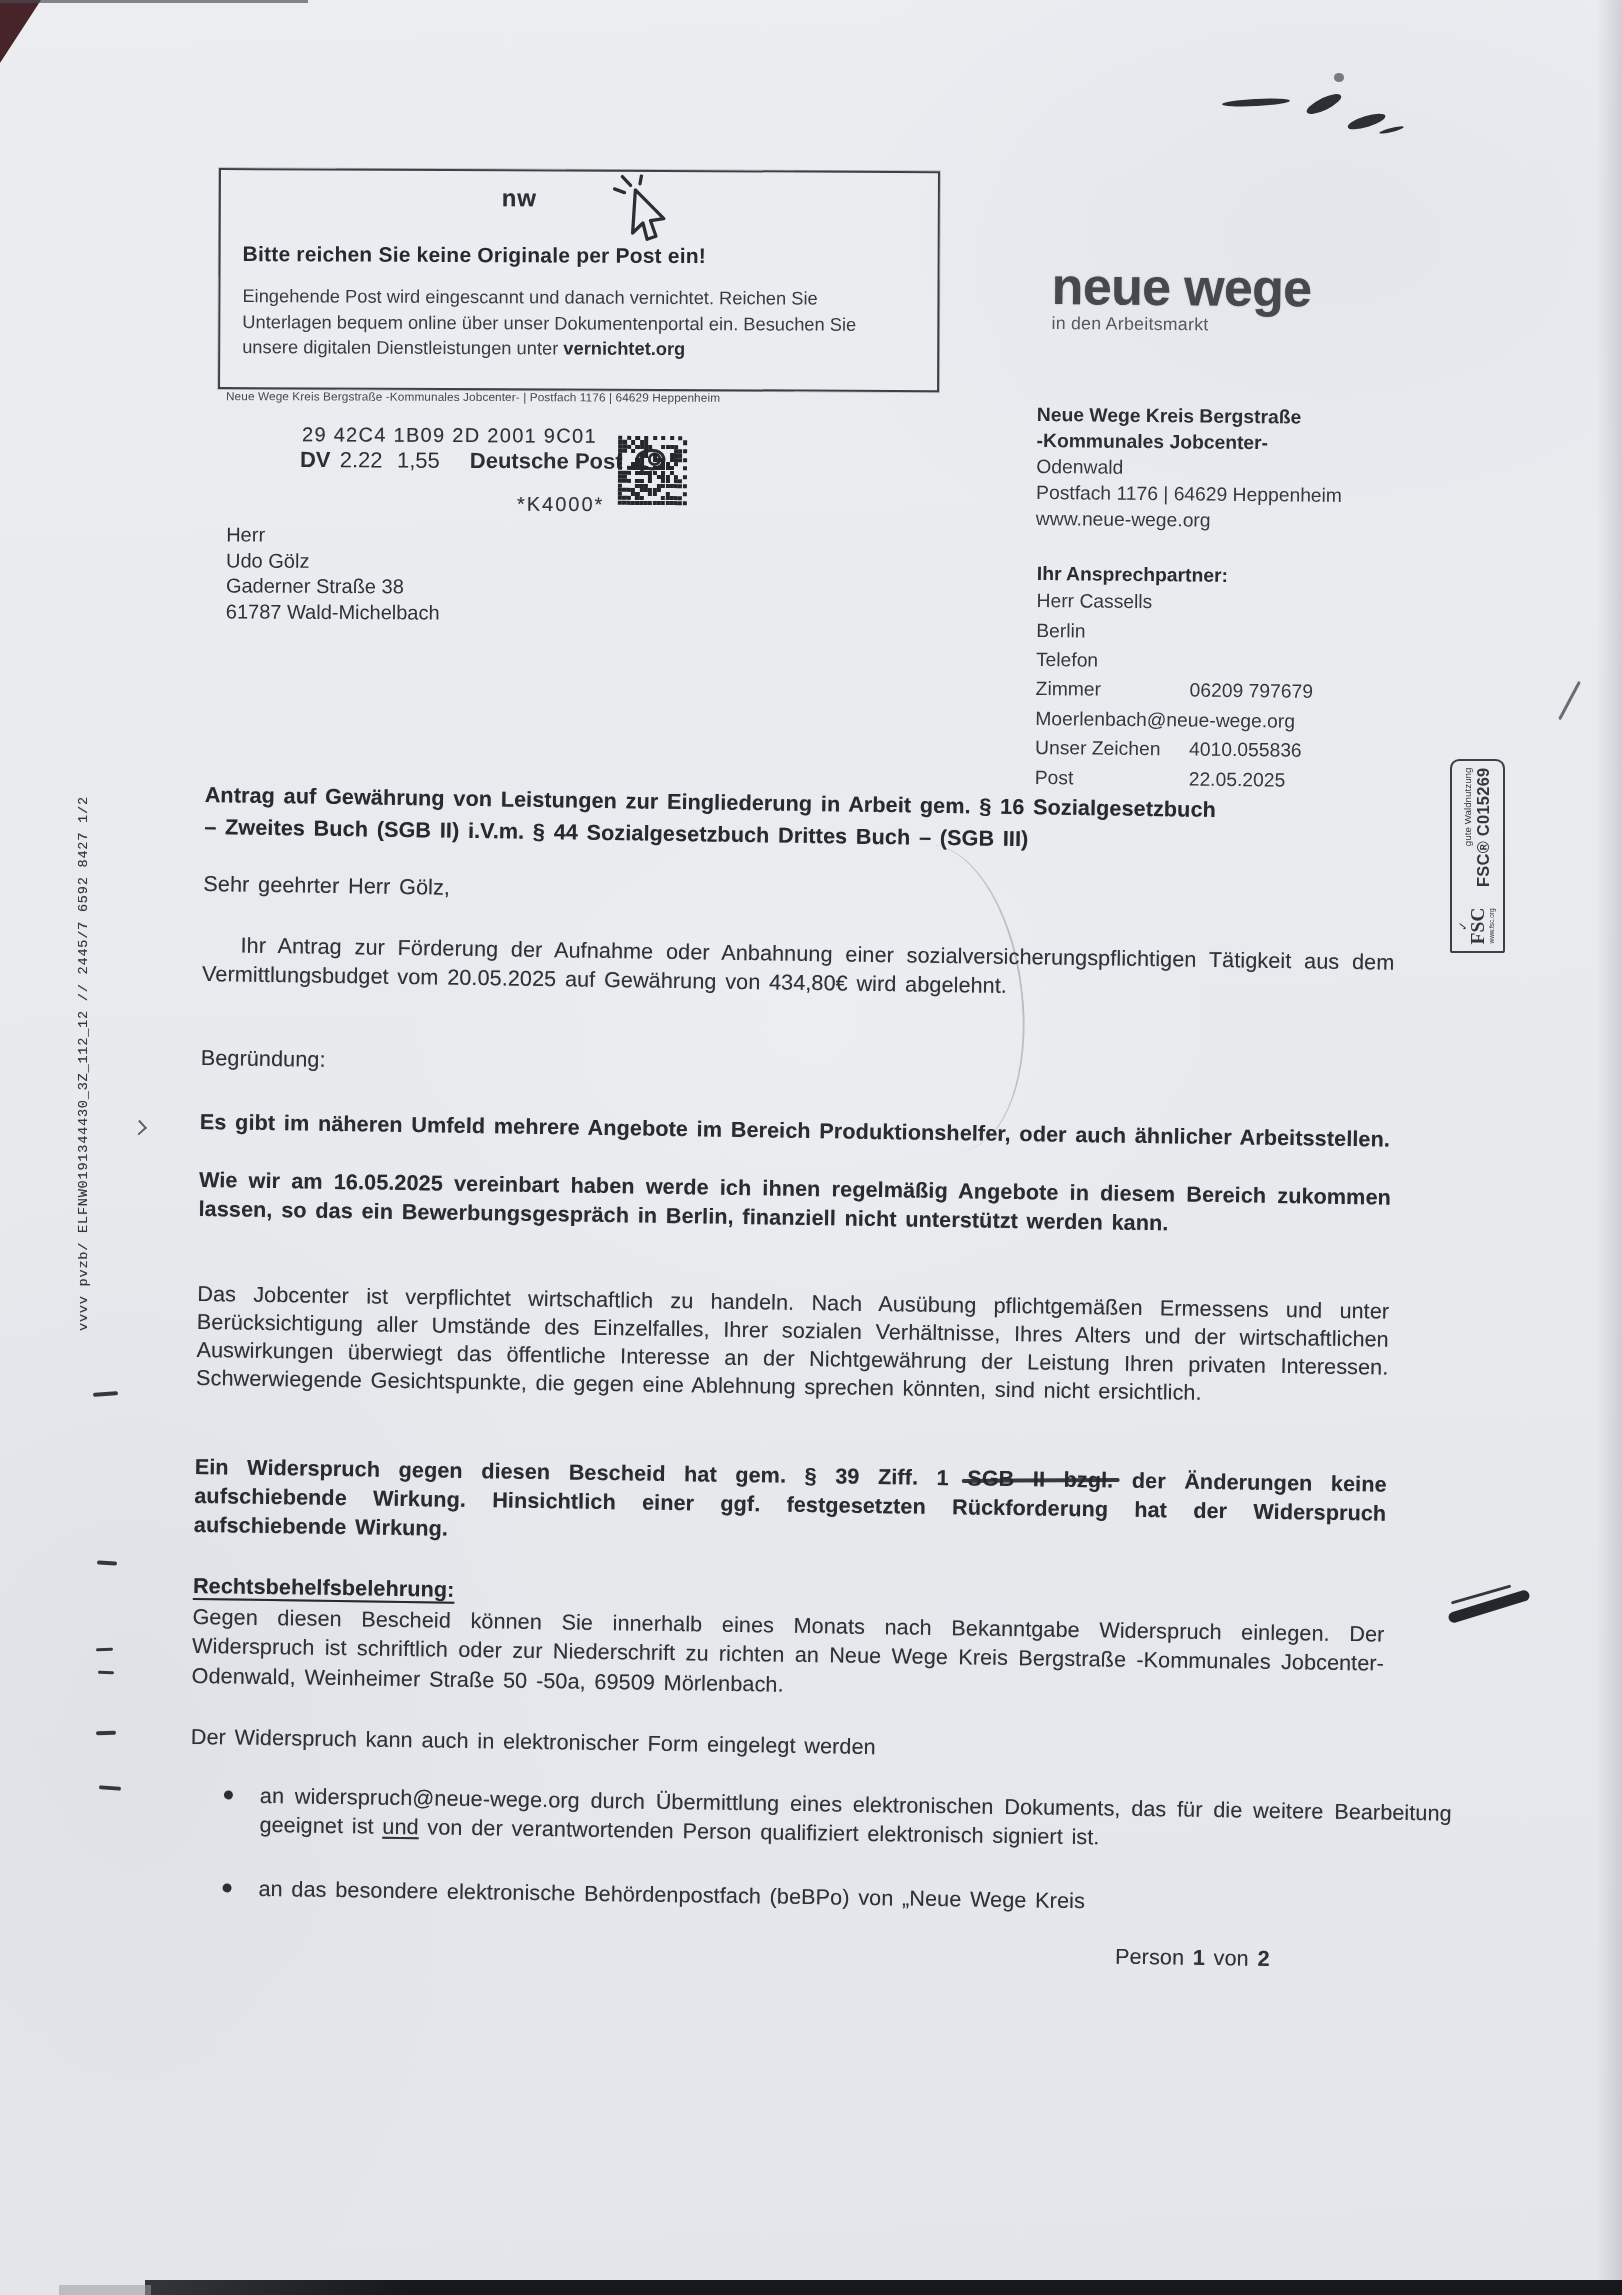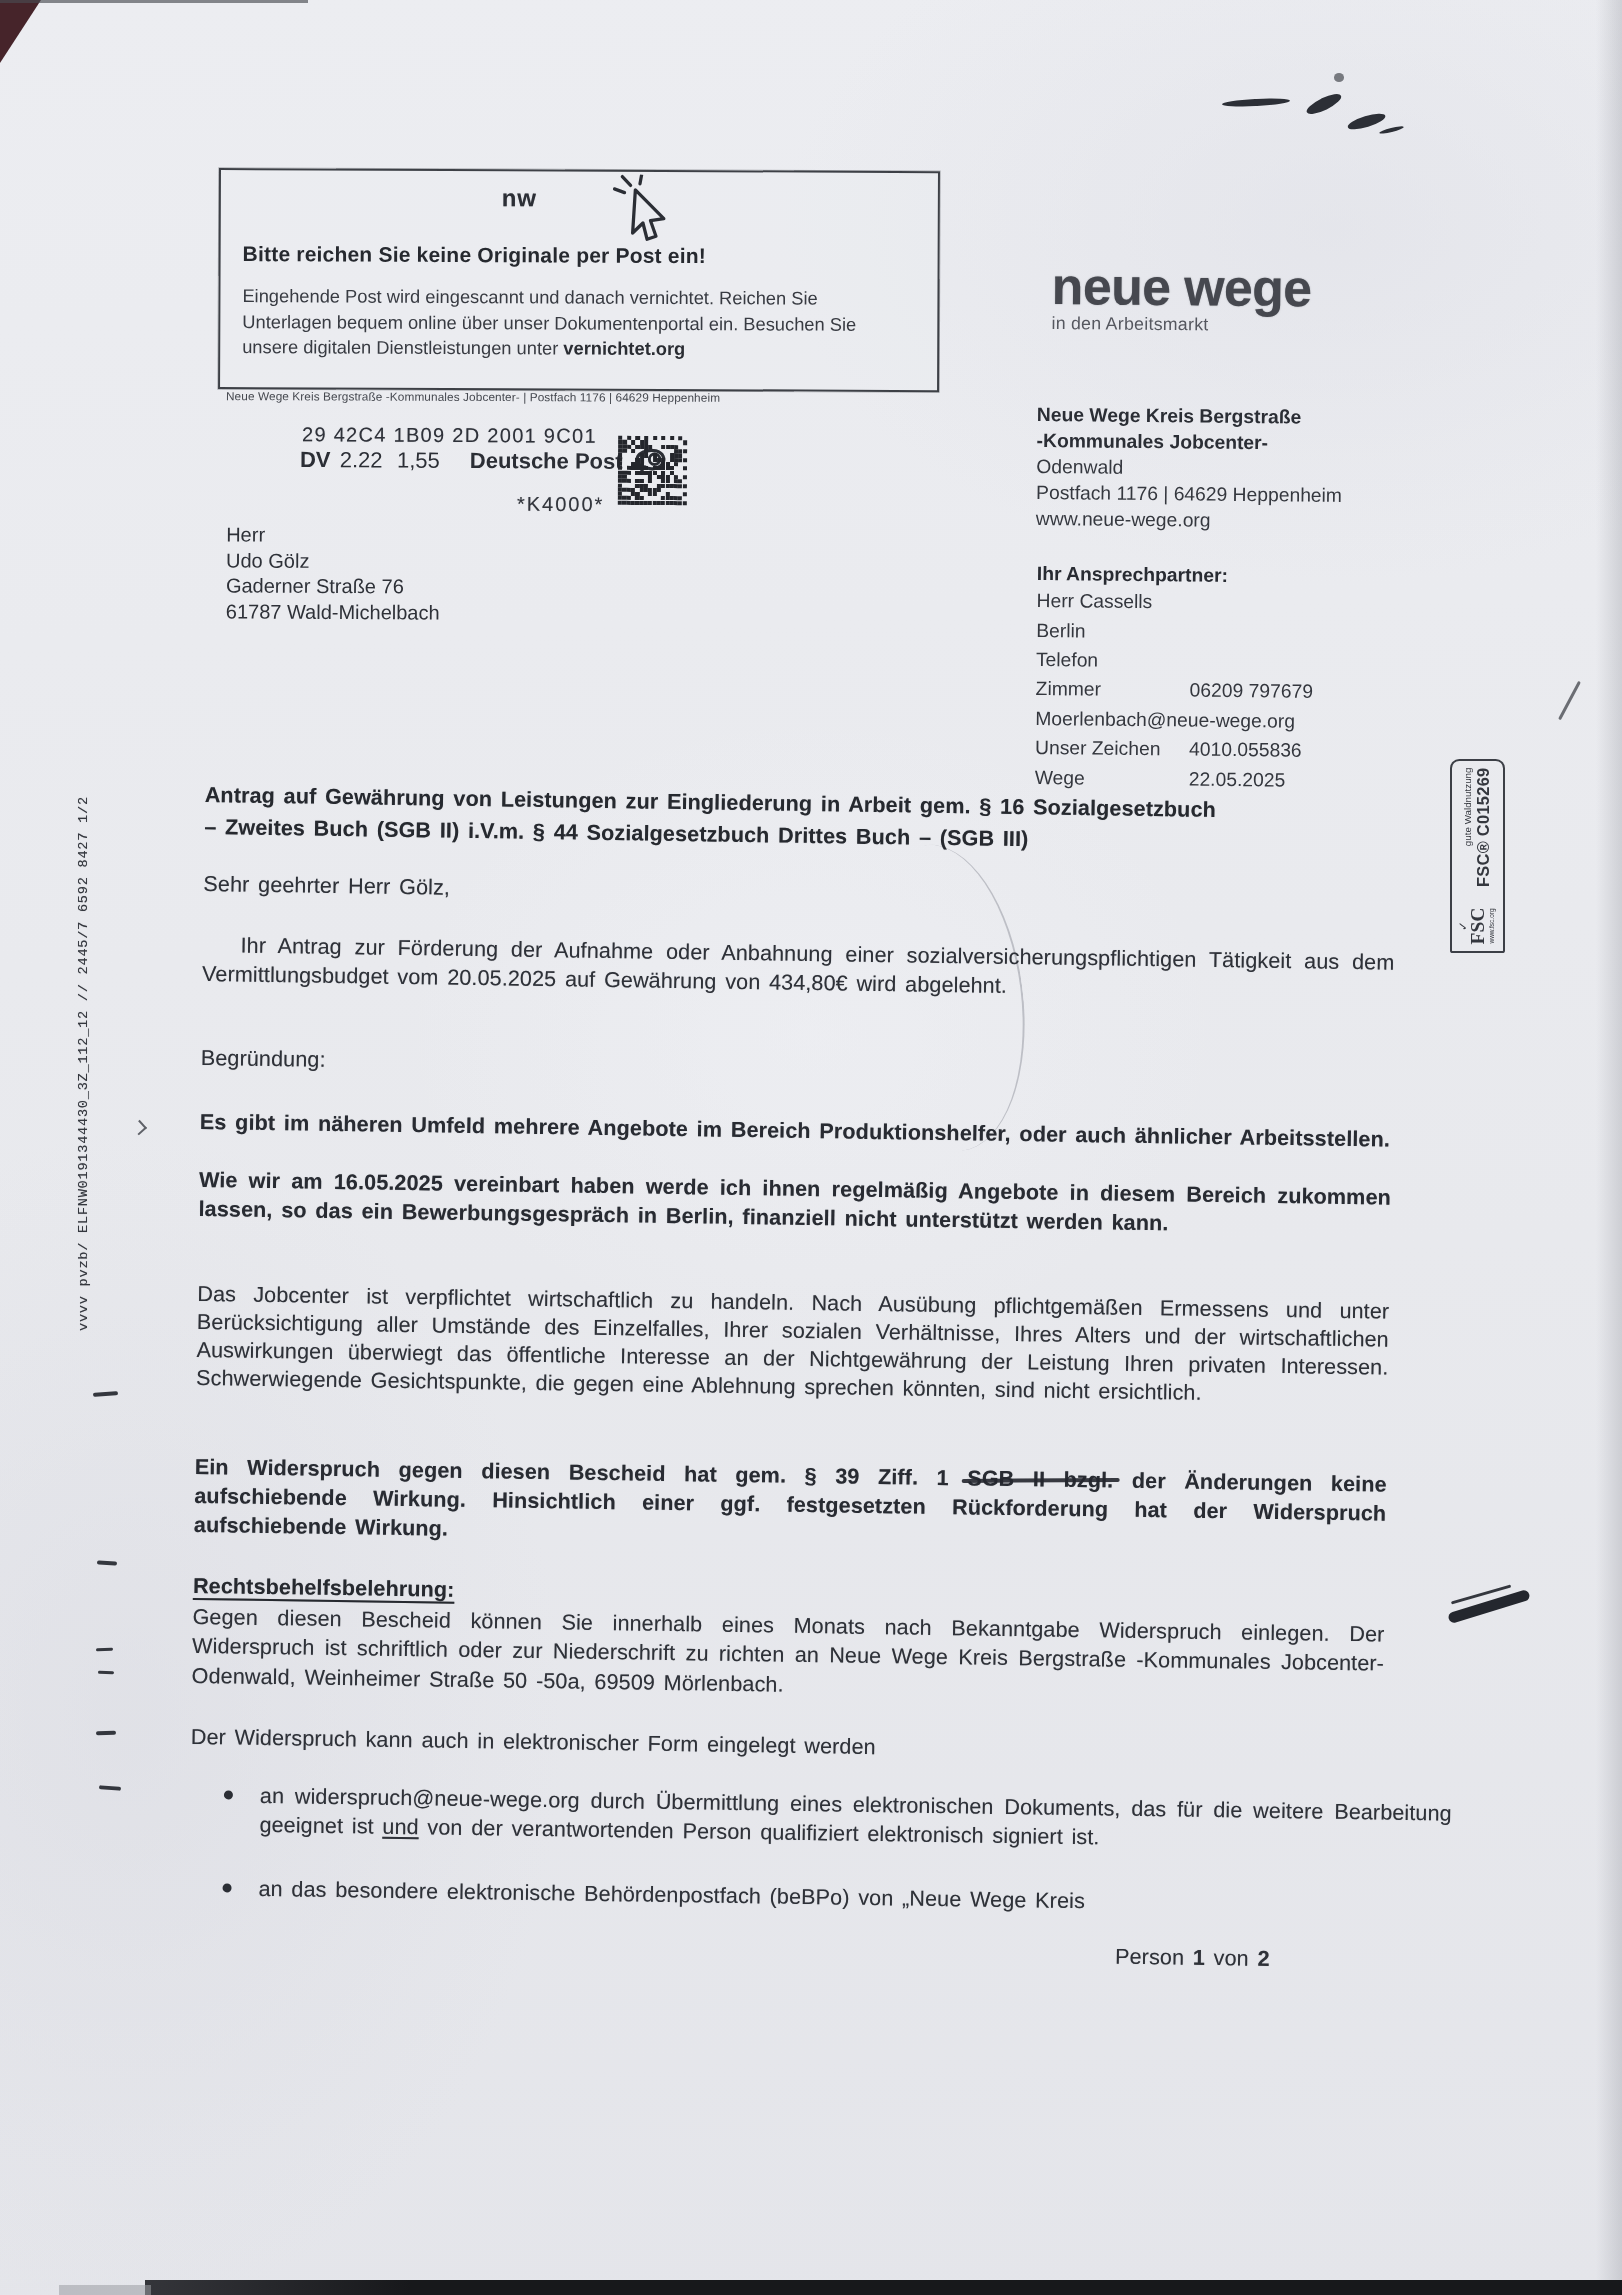--- a/index.html
+++ b/index.html
@@ -318,21 +318,21 @@
       <div style="position: absolute; left: 48px; top: 65px; width: 4.3px; height: 4.3px; background: rgb(36, 38, 44);"></div>
       <div style="position: absolute; left: 52px; top: 65px; width: 4.3px; height: 4.3px; background: rgb(36, 38, 44);"></div>
       <div style="position: absolute; left: 56px; top: 65px; width: 4.3px; height: 4.3px; background: rgb(36, 38, 44);"></div>
       <div style="position: absolute; left: 60px; top: 65px; width: 4.3px; height: 4.3px; background: rgb(36, 38, 44);"></div>
       <div style="position: absolute; left: 65px; top: 65px; width: 4.3px; height: 4.3px; background: rgb(36, 38, 44);"></div>
     </div>
 
   <div class="abs recipient">
     <div>Herr</div>
     <div>Udo Gölz</div>
-    <div>Gaderner Straße 76</div>
+    <div>Gaderner Straße 38</div>
     <div>61787 Wald-Michelbach</div>
   </div>
 
   <div class="abs brand">
     <div class="logo">neue wege</div>
     <div class="tagline">in den Arbeitsmarkt</div>
   </div>
 
   <div class="abs sender-block">
     <div class="b">Neue Wege Kreis Bergstraße</div>
@@ -343,21 +343,21 @@
   </div>
 
   <div class="abs contact">
     <div class="heading">Ihr Ansprechpartner:</div>
     <div class="row"><span>Herr Cassells</span><span class="val"></span></div>
     <div class="row"><span>Berlin</span><span class="val"></span></div>
     <div class="row"><span>Telefon</span><span class="val"></span></div>
     <div class="row"><span>Zimmer</span><span class="val">06209 797679</span></div>
     <div class="row"><span>Moerlenbach@neue-wege.org</span><span class="val"></span></div>
     <div class="row"><span>Unser Zeichen</span><span class="val">4010.055836</span></div>
-    <div class="row"><span>Wege</span><span class="val">22.05.2025</span></div>
+    <div class="row"><span>Post</span><span class="val">22.05.2025</span></div>
   </div>
 
   <div class="abs letter-body">
     <div class="lb subject">
       <div>Antrag auf Gewährung von Leistungen zur Eingliederung in Arbeit gem. § 16 Sozialgesetzbuch</div>
       <div>– Zweites Buch (SGB II) i.V.m. § 44 Sozialgesetzbuch Drittes Buch – (SGB III)</div>
     </div>
     <div class="lb salutation">Sehr geehrter Herr Gölz,</div>
     <div class="lb intro just">Ihr Antrag zur Förderung der Aufnahme oder Anbahnung einer sozialversicherungspflichtigen Tätigkeit aus dem Vermittlungsbudget vom 20.05.2025 auf Gewährung von 434,80€ wird abgelehnt.</div>
     <div class="lb reason-h">Begründung:</div>

